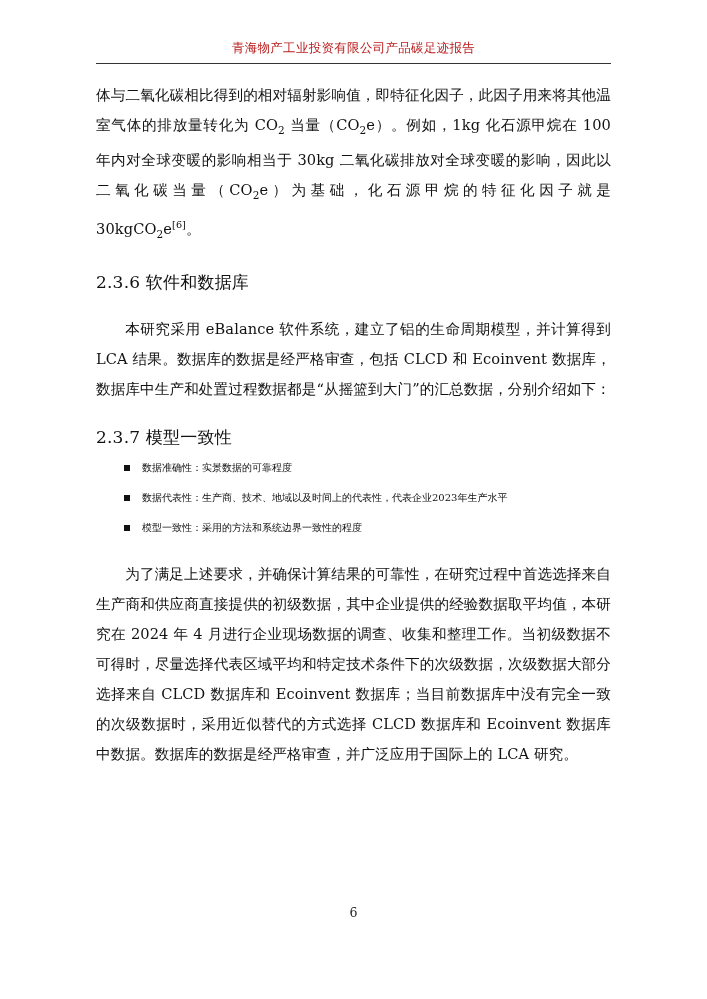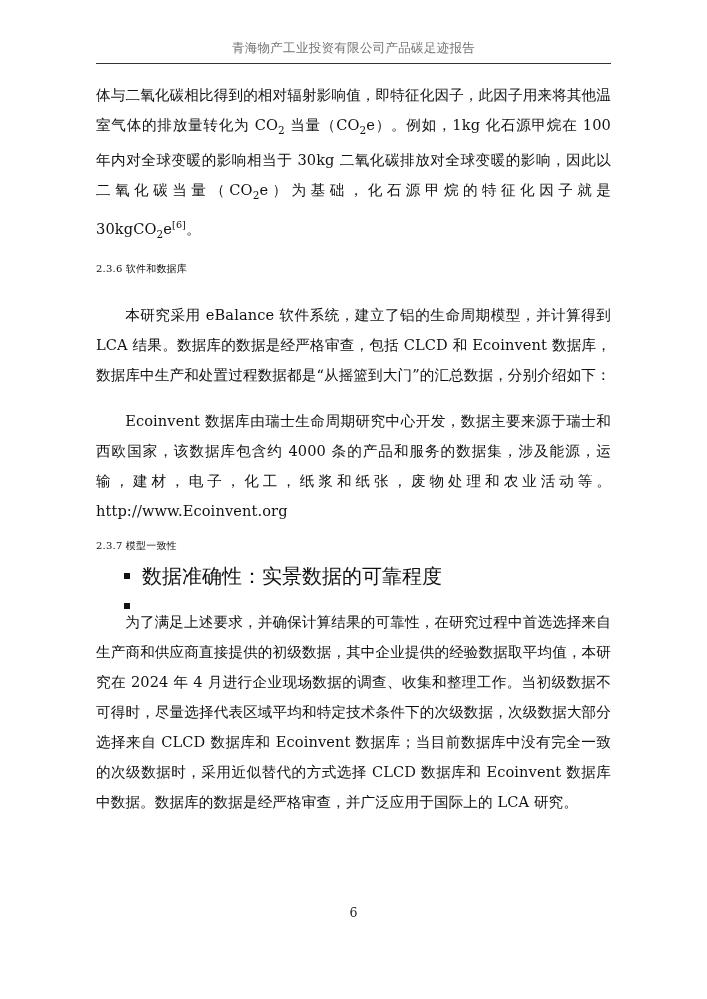--- a/index.html
+++ b/index.html
@@ -20,50 +20,50 @@
   .content {
     position: absolute;
     left: 96px;
     top: 40px;
     width: 515px;
   }
   .header {
     text-align: center;
     font-size: 12.5px;
     letter-spacing: 0.3px;
-    color: #737373;
+    color: #b91c1c;
     padding-bottom: 6px;
     border-bottom: 1px solid #333;
     margin-bottom: 14px;
     font-family: "DejaVu Serif", "Liberation Serif", serif;
   }
   p {
     margin: 16px 0 2px 0;
     font-size: 14.6px;
     line-height: 30px;
     text-align: justify;
     text-justify: inter-ideograph;
     letter-spacing: 0.1px;
   }
   .indent {
     text-indent: 2em;
   }
   .heading {
-    font-size: 10px;
+    font-size: 17px;
     line-height: 31px;
-    margin: 4px 0 0 0;
+    margin: 18px 0 0 0;
     letter-spacing: 0.2px;
   }
   .bullet-list {
     list-style: none;
     margin: 0;
     padding: 0;
   }
   .bullet-list li {
-    font-size: 20px;
+    font-size: 10px;
     line-height: 30px;
     text-align: justify;
     text-justify: inter-ideograph;
     padding-left: 46px;
     position: relative;
   }
   .bullet-list li .sq {
     position: absolute;
     left: 28px;
     top: 12px;
@@ -100,28 +100,28 @@
 
     <p>
       <span>体与二氧化碳相比得到的相对辐射影响值，即特征化因子，此因子用来将其他温</span><span>室气体的排放量转化为 CO</span><sub>2</sub><span> 当量（CO</span><sub>2</sub><span>e）。例如，1kg 化石源甲烷在 100 年内对</span><span>全球变暖的影响相当于 30kg 二氧化碳排放对全球变暖的影响，因此以二氧化碳</span><span>当量（CO</span><sub>2</sub><span>e）为基础，化石源甲烷的特征化因子就是 30kgCO</span><sub>2</sub><span>e</span><sup>[6]</sup><span>。</span>
     </p>
 
     <p class="heading">2.3.6 软件和数据库</p>
 
     <p class="indent">本研究采用 eBalance 软件系统，建立了铝的生命周期模型，并计算得到 LCA 结果。数据库的数据是经严格审查，包括 CLCD 和 Ecoinvent 数据库，数据库中生产和处置过程数据都是“从摇篮到大门”的汇总数据，分别介绍如下：</p>
 
 
-    <p class="indent">Ecoinvent 数据库由瑞士生命周期研究中心开发，数据主要来源于瑞士和西欧国家，该数据库包含约 4000 条的产品和服务的数据集，涉及能源，运输，建材，电子，化工，纸浆和纸张，废物处理和农业活动等。http://www.Ecoinvent.org</p>
 
     <p class="heading">2.3.7 模型一致性</p>
 
 
     <ul class="bullet-list">
       <li><span class="sq"></span><span>数据准确性：实景数据的可靠程度</span></li>
-      <li><span class="sq"></span></li>
+      <li><span class="sq"></span><span>数据代表性：生产商、技术、地域以及时间上的代表性，代表企业2023年生产水平</span></li>
+      <li><span class="sq"></span><span>模型一致性：采用的方法和系统边界一致性的程度</span></li>
     </ul>
 
     <p class="indent">为了满足上述要求，并确保计算结果的可靠性，在研究过程中首选选择来自生产商和供应商直接提供的初级数据，其中企业提供的经验数据取平均值，本研究在 2024 年 4 月进行企业现场数据的调查、收集和整理工作。当初级数据不可得时，尽量选择代表区域平均和特定技术条件下的次级数据，次级数据大部分选择来自 CLCD 数据库和 Ecoinvent 数据库；当目前数据库中没有完全一致的次级数据时，采用近似替代的方式选择 CLCD 数据库和 Ecoinvent 数据库中数据。数据库的数据是经严格审查，并广泛应用于国际上的 LCA 研究。</p>
 
   </div>
 
   <div class="footer">6</div>
 
 </div>
 

